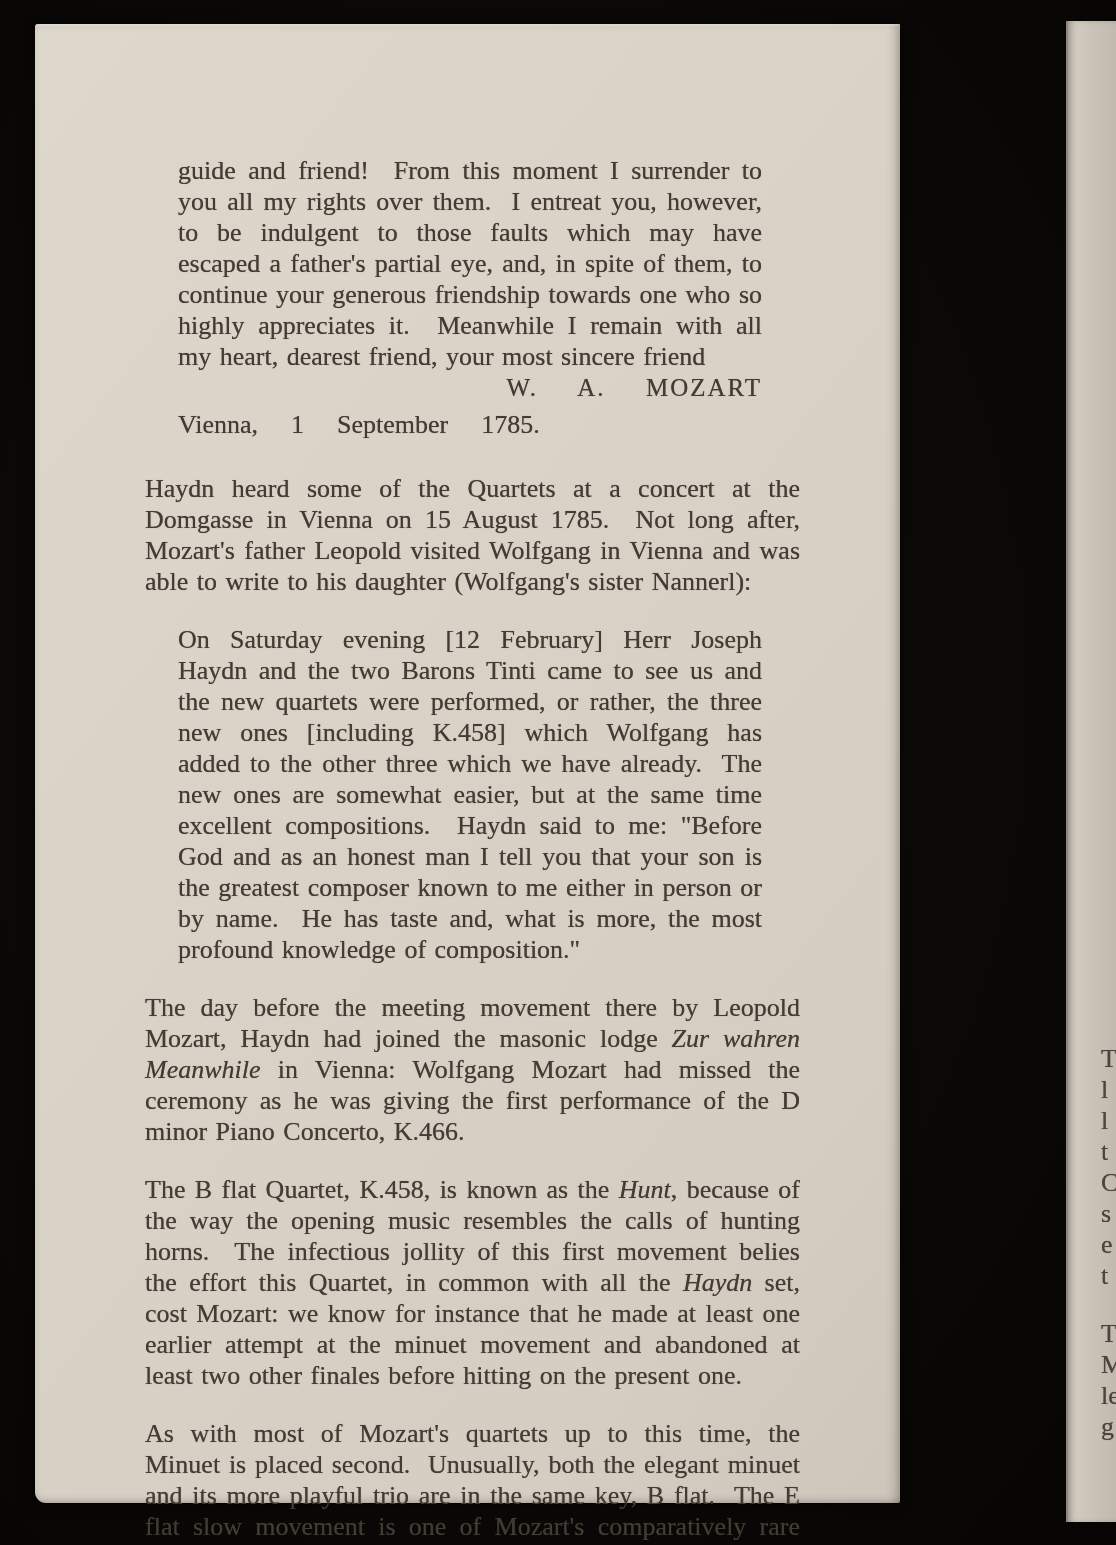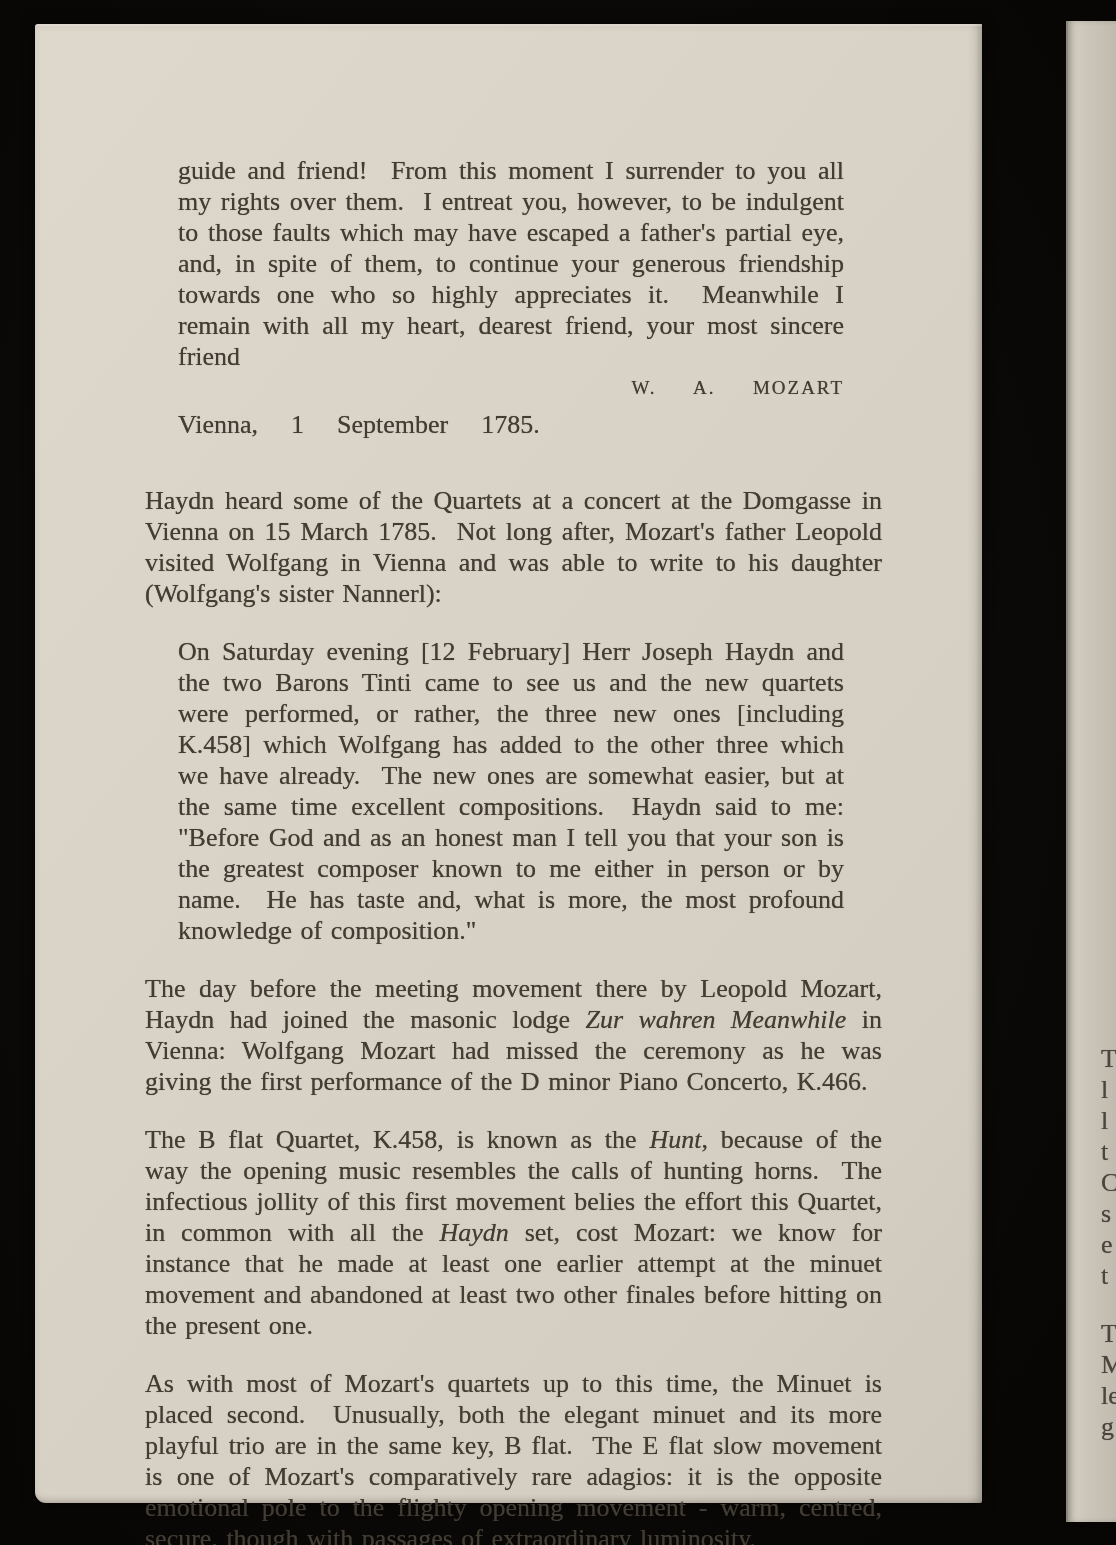--- a/index.html
+++ b/index.html
@@ -13,21 +13,21 @@
     height: 1545px;
     overflow: hidden;
     background: radial-gradient(ellipse at 45% 45%, #11100d 0%, #0a0907 60%, #060504 100%);
     font-family: "Liberation Serif", "DejaVu Serif", serif;
   }
   
   .page-main {
     position: absolute;
     left: 35px;
     top: 24px;
-    width: 947px;
+    width: 865px;
     height: 1479px;
     background: linear-gradient(128deg, #ded7cc 0%, #d9d2c7 45%, #d4cdc2 82%, #cdc6bb 100%);
     border-radius: 3px 1px 2px 11px;
     box-shadow:
       inset 0 2px 1px rgba(255,255,255,0.28),
       inset -7px 0 12px -5px rgba(62,56,46,0.42),
       inset 0 -4px 8px -4px rgba(62,56,46,0.30),
       0 0 14px rgba(0,0,0,0.65);
   }
   
@@ -63,26 +63,26 @@
   .letter-quote, .block-quote {
     margin-left: 33px;
     margin-right: 38px;
   }
   .letter-quote { margin-bottom: 0; }
   .block-quote { }
   .signature {
     margin: 0 38px 0 33px;
     text-align: right;
     text-align-last: right;
-    font-size: 19px;
+    font-size: 25px;
     letter-spacing: 2px;
     word-spacing: 12px;
   }
   .dateline {
-    margin: 6px 38px 45px 33px;
+    margin: 6px 38px 33px 33px;
     word-spacing: 10px;
   }
   
   .fragments-col {
     position: absolute;
     left: 0; top: 0;
     width: 1116px;
     height: 1545px;
     pointer-events: none;
   }
@@ -97,21 +97,21 @@
 </style>
 </head>
 <body>
 
 <div class="scene">
   <div class="page-main">
     <div class="page-content">
         <div class="block letter-quote"><span>guide and friend!  From this moment I surrender to you all my rights over them.  I entreat you, however, to be indulgent to those faults which may have escaped a father's partial eye, and, in spite of them, to continue your generous friendship towards one who so highly appreciates it.  Meanwhile I remain with all my heart, dearest friend, your most sincere friend</span></div>
         <div class="block signature"><span>W.  A.  MOZART</span></div>
         <div class="block dateline"><span>Vienna,  1  September  1785.</span></div>
-        <div class="block paragraph"><span>Haydn heard some of the Quartets at a concert at the Domgasse in Vienna on 15 March 1785.  Not long after, Mozart's father Leopold visited Wolfgang in Vienna and was able to write to his daughter (Wolfgang's sister Nannerl):</span></div>
+        <div class="block paragraph"><span>Haydn heard some of the Quartets at a concert at the Domgasse in Vienna on 15 August 1785.  Not long after, Mozart's father Leopold visited Wolfgang in Vienna and was able to write to his daughter (Wolfgang's sister Nannerl):</span></div>
         <div class="block block-quote"><span>On Saturday evening [12 February] Herr Joseph Haydn and the two Barons Tinti came to see us and the new quartets were performed, or rather, the three new ones [including K.458] which Wolfgang has added to the other three which we have already.  The new ones are somewhat easier, but at the same time excellent compositions.  Haydn said to me: "Before God and as an honest man I tell you that your son is the greatest composer known to me either in person or by name.  He has taste and, what is more, the most profound knowledge of composition."</span></div>
         <div class="block paragraph"><span>The day before the meeting movement there by Leopold Mozart, Haydn had joined the masonic lodge </span><em>Zur wahren Meanwhile</em><span> in Vienna: Wolfgang Mozart had missed the ceremony as he was giving the first performance of the D minor Piano Concerto, K.466.</span></div>
         <div class="block paragraph"><span>The B flat Quartet, K.458, is known as the </span><em>Hunt</em><span>, because of the way the opening music resembles the calls of hunting horns.  The infectious jollity of this first movement belies the effort this Quartet, in common with all the </span><em>Haydn</em><span> set, cost Mozart: we know for instance that he made at least one earlier attempt at the minuet movement and abandoned at least two other finales before hitting on the present one.</span></div>
         <div class="block paragraph"><span>As with most of Mozart's quartets up to this time, the Minuet is placed second.  Unusually, both the elegant minuet and its more playful trio are in the same key, B flat.  The E flat slow movement is one of Mozart's comparatively rare adagios: it is the opposite emotional pole to the flighty opening movement - warm, centred, secure, though with passages of extraordinary luminosity.</span></div>
       </div>
   </div>
   <div class="page-next"></div>
   <div class="fragments-col">
       <span class="fragment" style="top: 1043px;">T</span>
       <span class="fragment" style="top: 1074px;">l</span>

